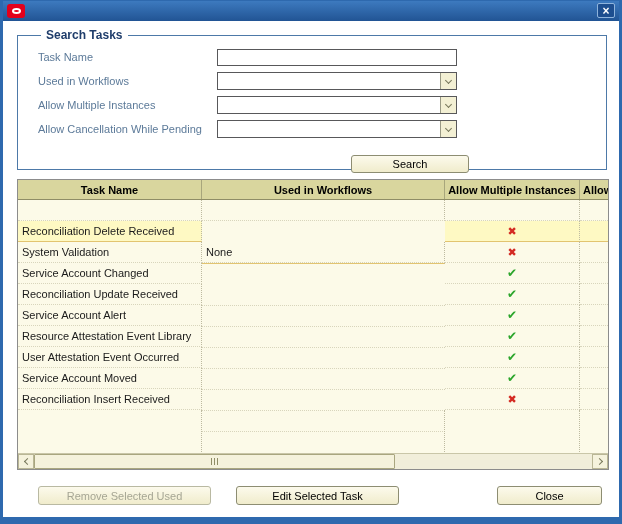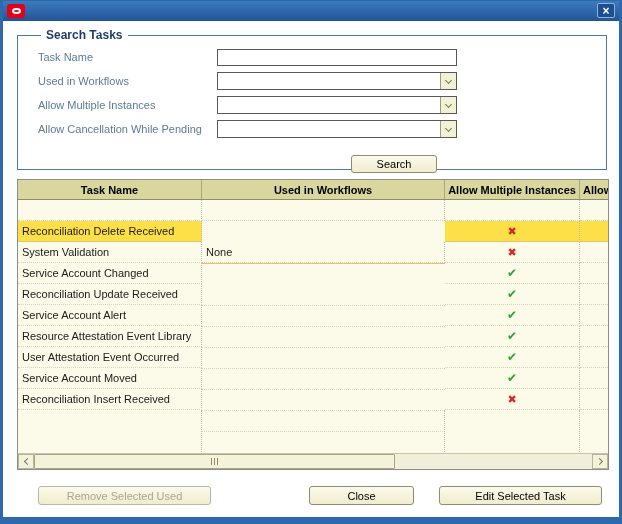--- a/index.html
+++ b/index.html
@@ -37,40 +37,40 @@
   .combo { width:240px; height:18px; border:1px solid #58585A; background:#fff; display:flex; }
   .combo-value { flex:1; font-size:11px; padding:2px 3px; overflow:hidden; white-space:nowrap; }
   .combo-arrow { width:16px; background:#F3F0D4; border-left:1px solid #9A9A85;
                  display:flex; align-items:center; justify-content:center; cursor:pointer; }
   .chev-down { width:5px; height:5px; border-right:1px solid #77775A;
                border-bottom:1px solid #77775A; transform:rotate(45deg); margin-top:-2px; }
   .search-actions { margin-top:13px; }
 
   .btn { background:linear-gradient(#FCFAEC,#F0ECCC); border:1px solid #8D8D72;
          border-radius:3px; font-size:11px; color:#000; font-family:inherit; cursor:pointer; }
-  .search-btn { margin-left:313px; width:86px; height:18px; }
+  .search-btn { margin-left:313px; width:118px; height:18px; }
 
   
   .table-panel { margin-top:9px; width:592px; height:291px; border:1px solid #8C8C8C;
                  background:#FCFAE8; overflow:hidden; position:relative; }
   .thead { display:flex; height:20px; width:590px; background:#D9D69E;
            border-bottom:1px solid #8F8D66; }
   .hcell { font-size:11px; font-weight:bold; color:#000; display:flex; align-items:center;
            justify-content:center; border-right:1px solid #A8A67C;
            white-space:nowrap; overflow:hidden; flex:none; }
   .c1 { width:184px; } .c2 { width:243px; } .c3 { width:135px; } .c4 { width:120px; }
   .hcell.c4 { justify-content:flex-start; padding-left:3px; border-right:none; overflow:visible; }
 
   .trow { display:flex; height:21px; width:590px; }
   .cell { font-size:11px; color:#1A1A1A; display:flex; align-items:center;
           border-right:1px dotted #BDBAA0; border-bottom:1px dotted #D8D5BC;
           padding:0 4px; white-space:nowrap; overflow:hidden; flex:none; }
   .cell.c3 { justify-content:center; }
   .cell.c4 { border-right:none; }
-  .trow.selected .cell { background:#fde047; border-bottom:1px solid #E2C470; }
+  .trow.selected .cell { background:#fef9c3; border-bottom:1px solid #E2C470; }
   .trow.selected .cell.c2 { background:#FCFBEE; }
   .showlist { font-style:italic; color:#3A3A3A;margin-top:42px; }
   .mark { font-family:"DejaVu Sans", sans-serif; font-size:12px; font-weight:bold; line-height:1; }
   .mark.check { color:#2BA52B; }
   .mark.cross { color:#D42A22; font-size:11px; }
 
   .filler { display:flex; height:44px; width:590px; }
   .fcell { border-right:1px dotted #BDBAA0; flex:none; height:100%; }
   .fcell.c4 { border-right:none; }
 
@@ -262,18 +262,18 @@
           </span>
         </span>
         <span class="sb-btn">
             <span class="chev-right"></span>
           </span>
       </div>
     </div>
 
     <div class="footer">
       <button class="btn remove" disabled="">Remove Selected Used</button>
+      <button class="btn edit">Edit Selected Task</button>
       <button class="btn closeb">Close</button>
-      <button class="btn edit">Edit Selected Task</button>
     </div>
 
   </div>
 </div>
 
 </body></html>

